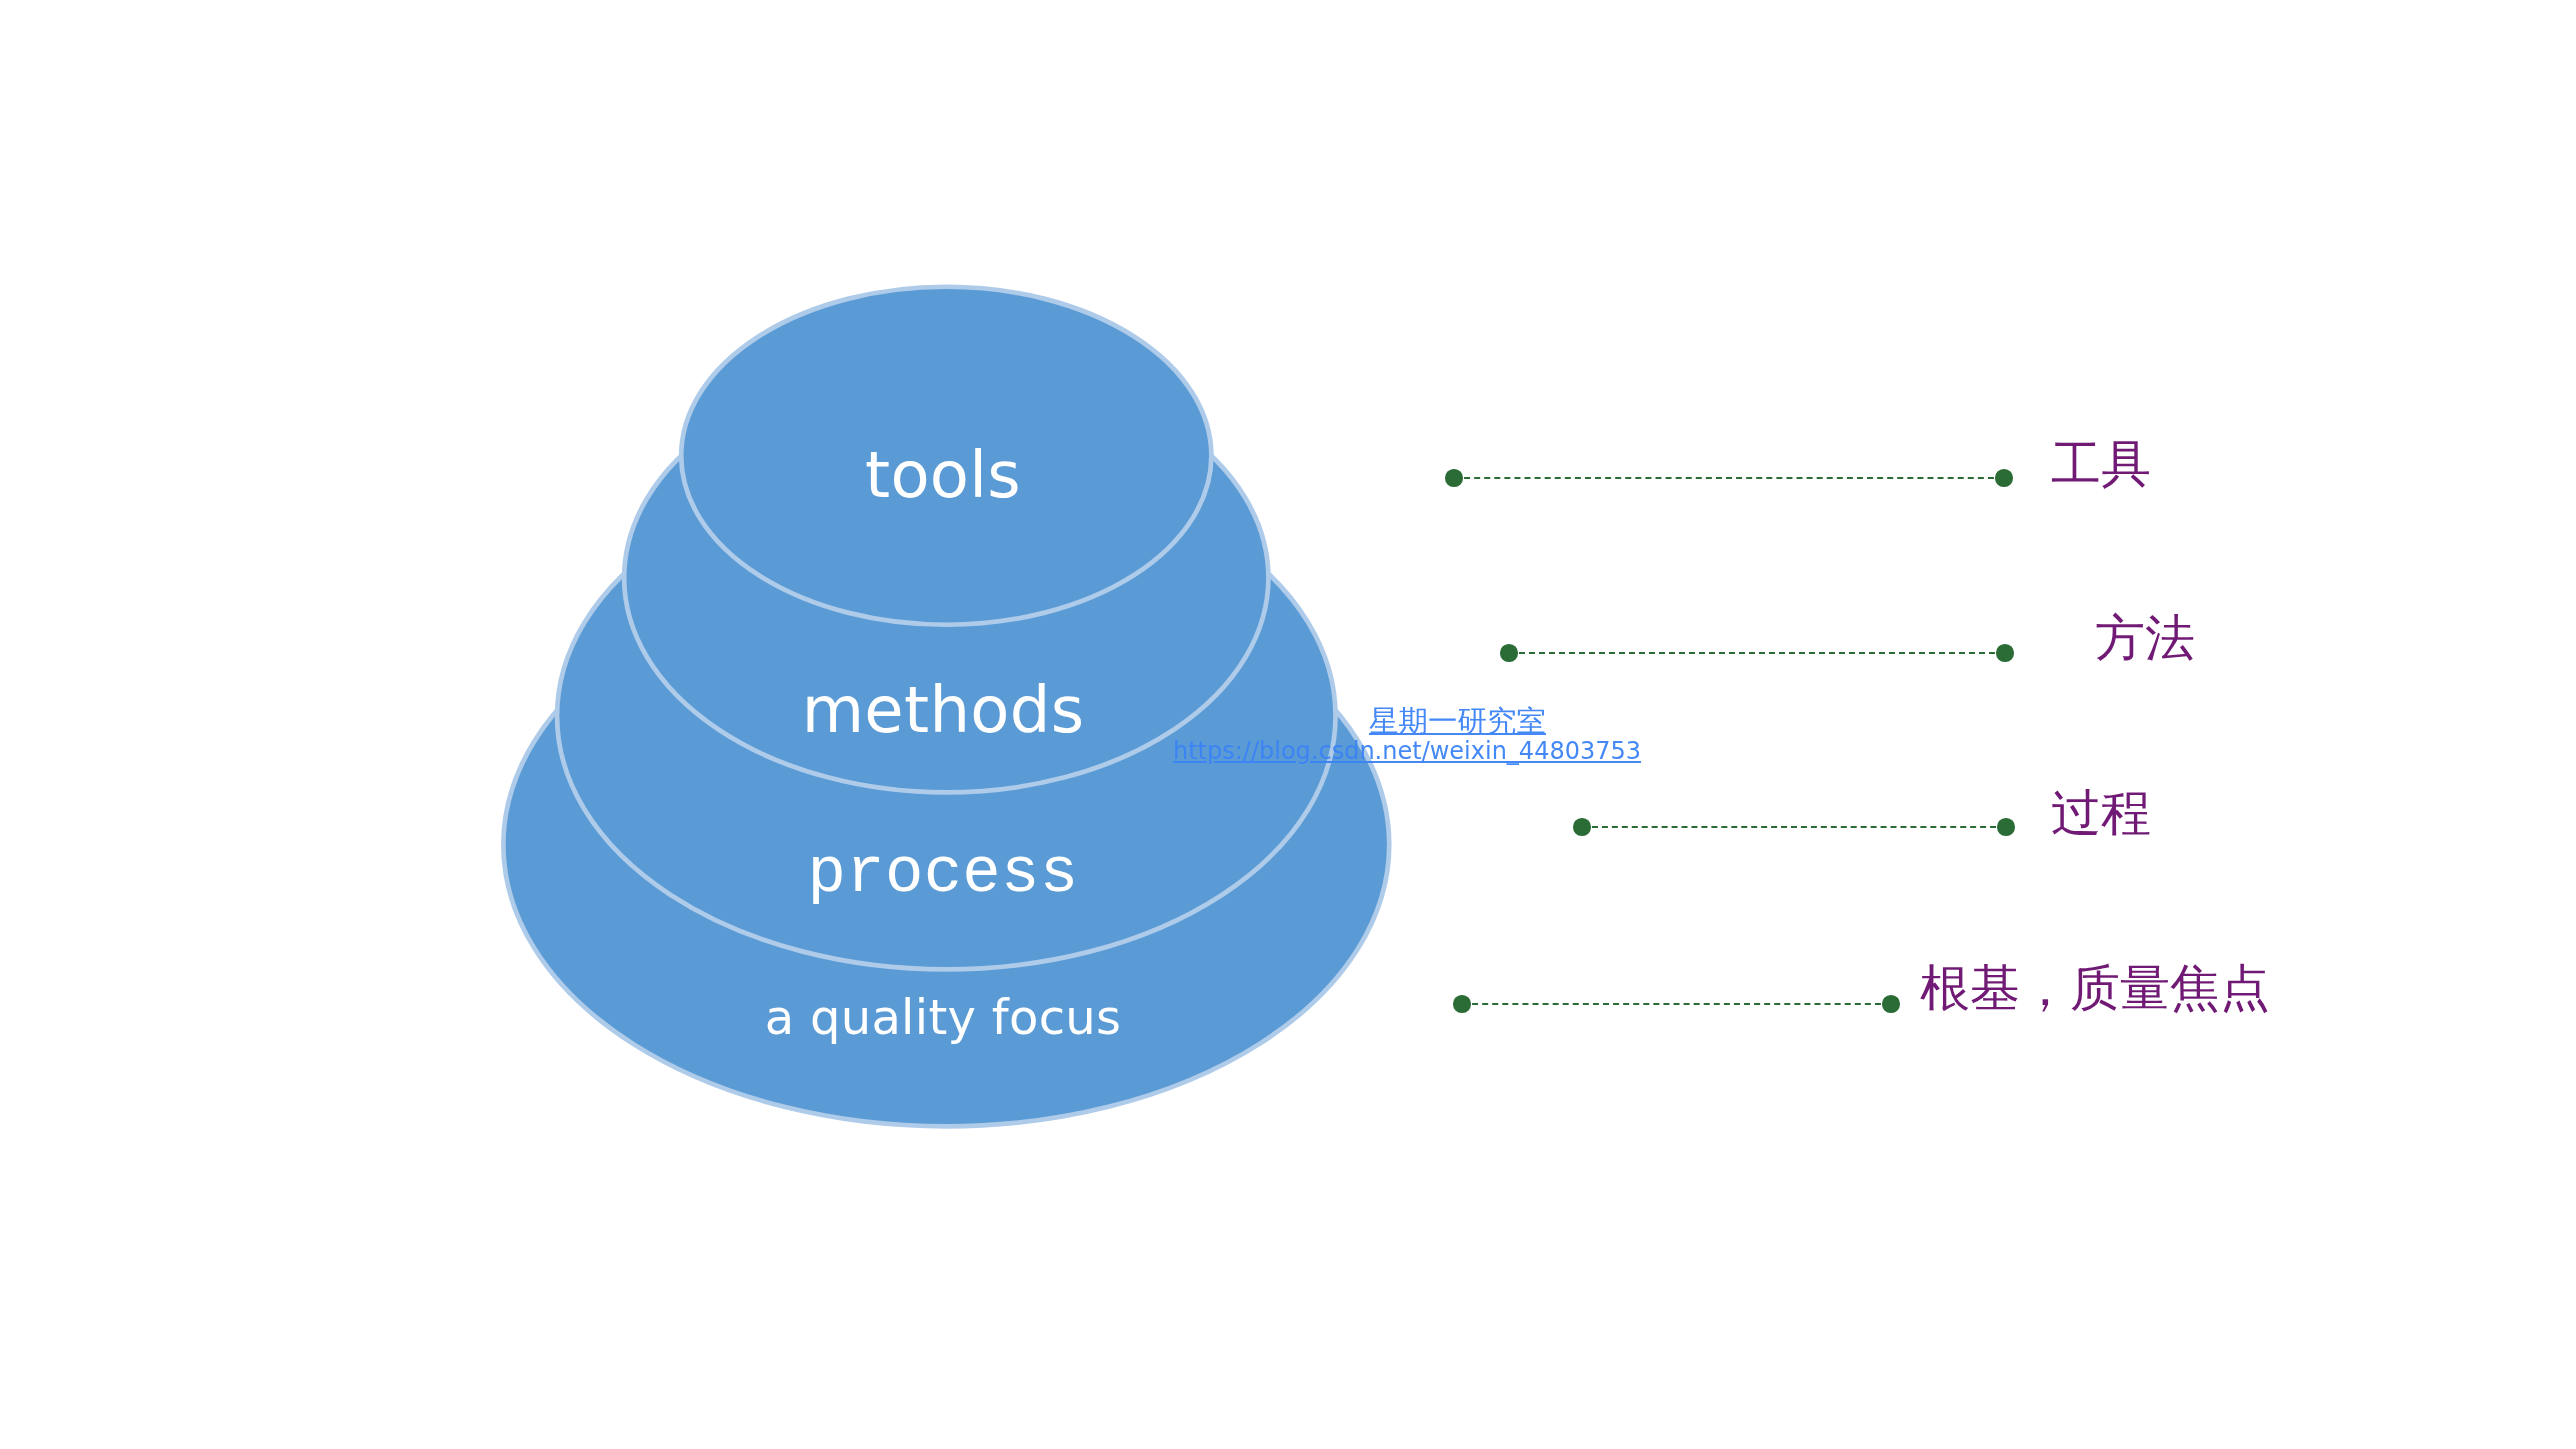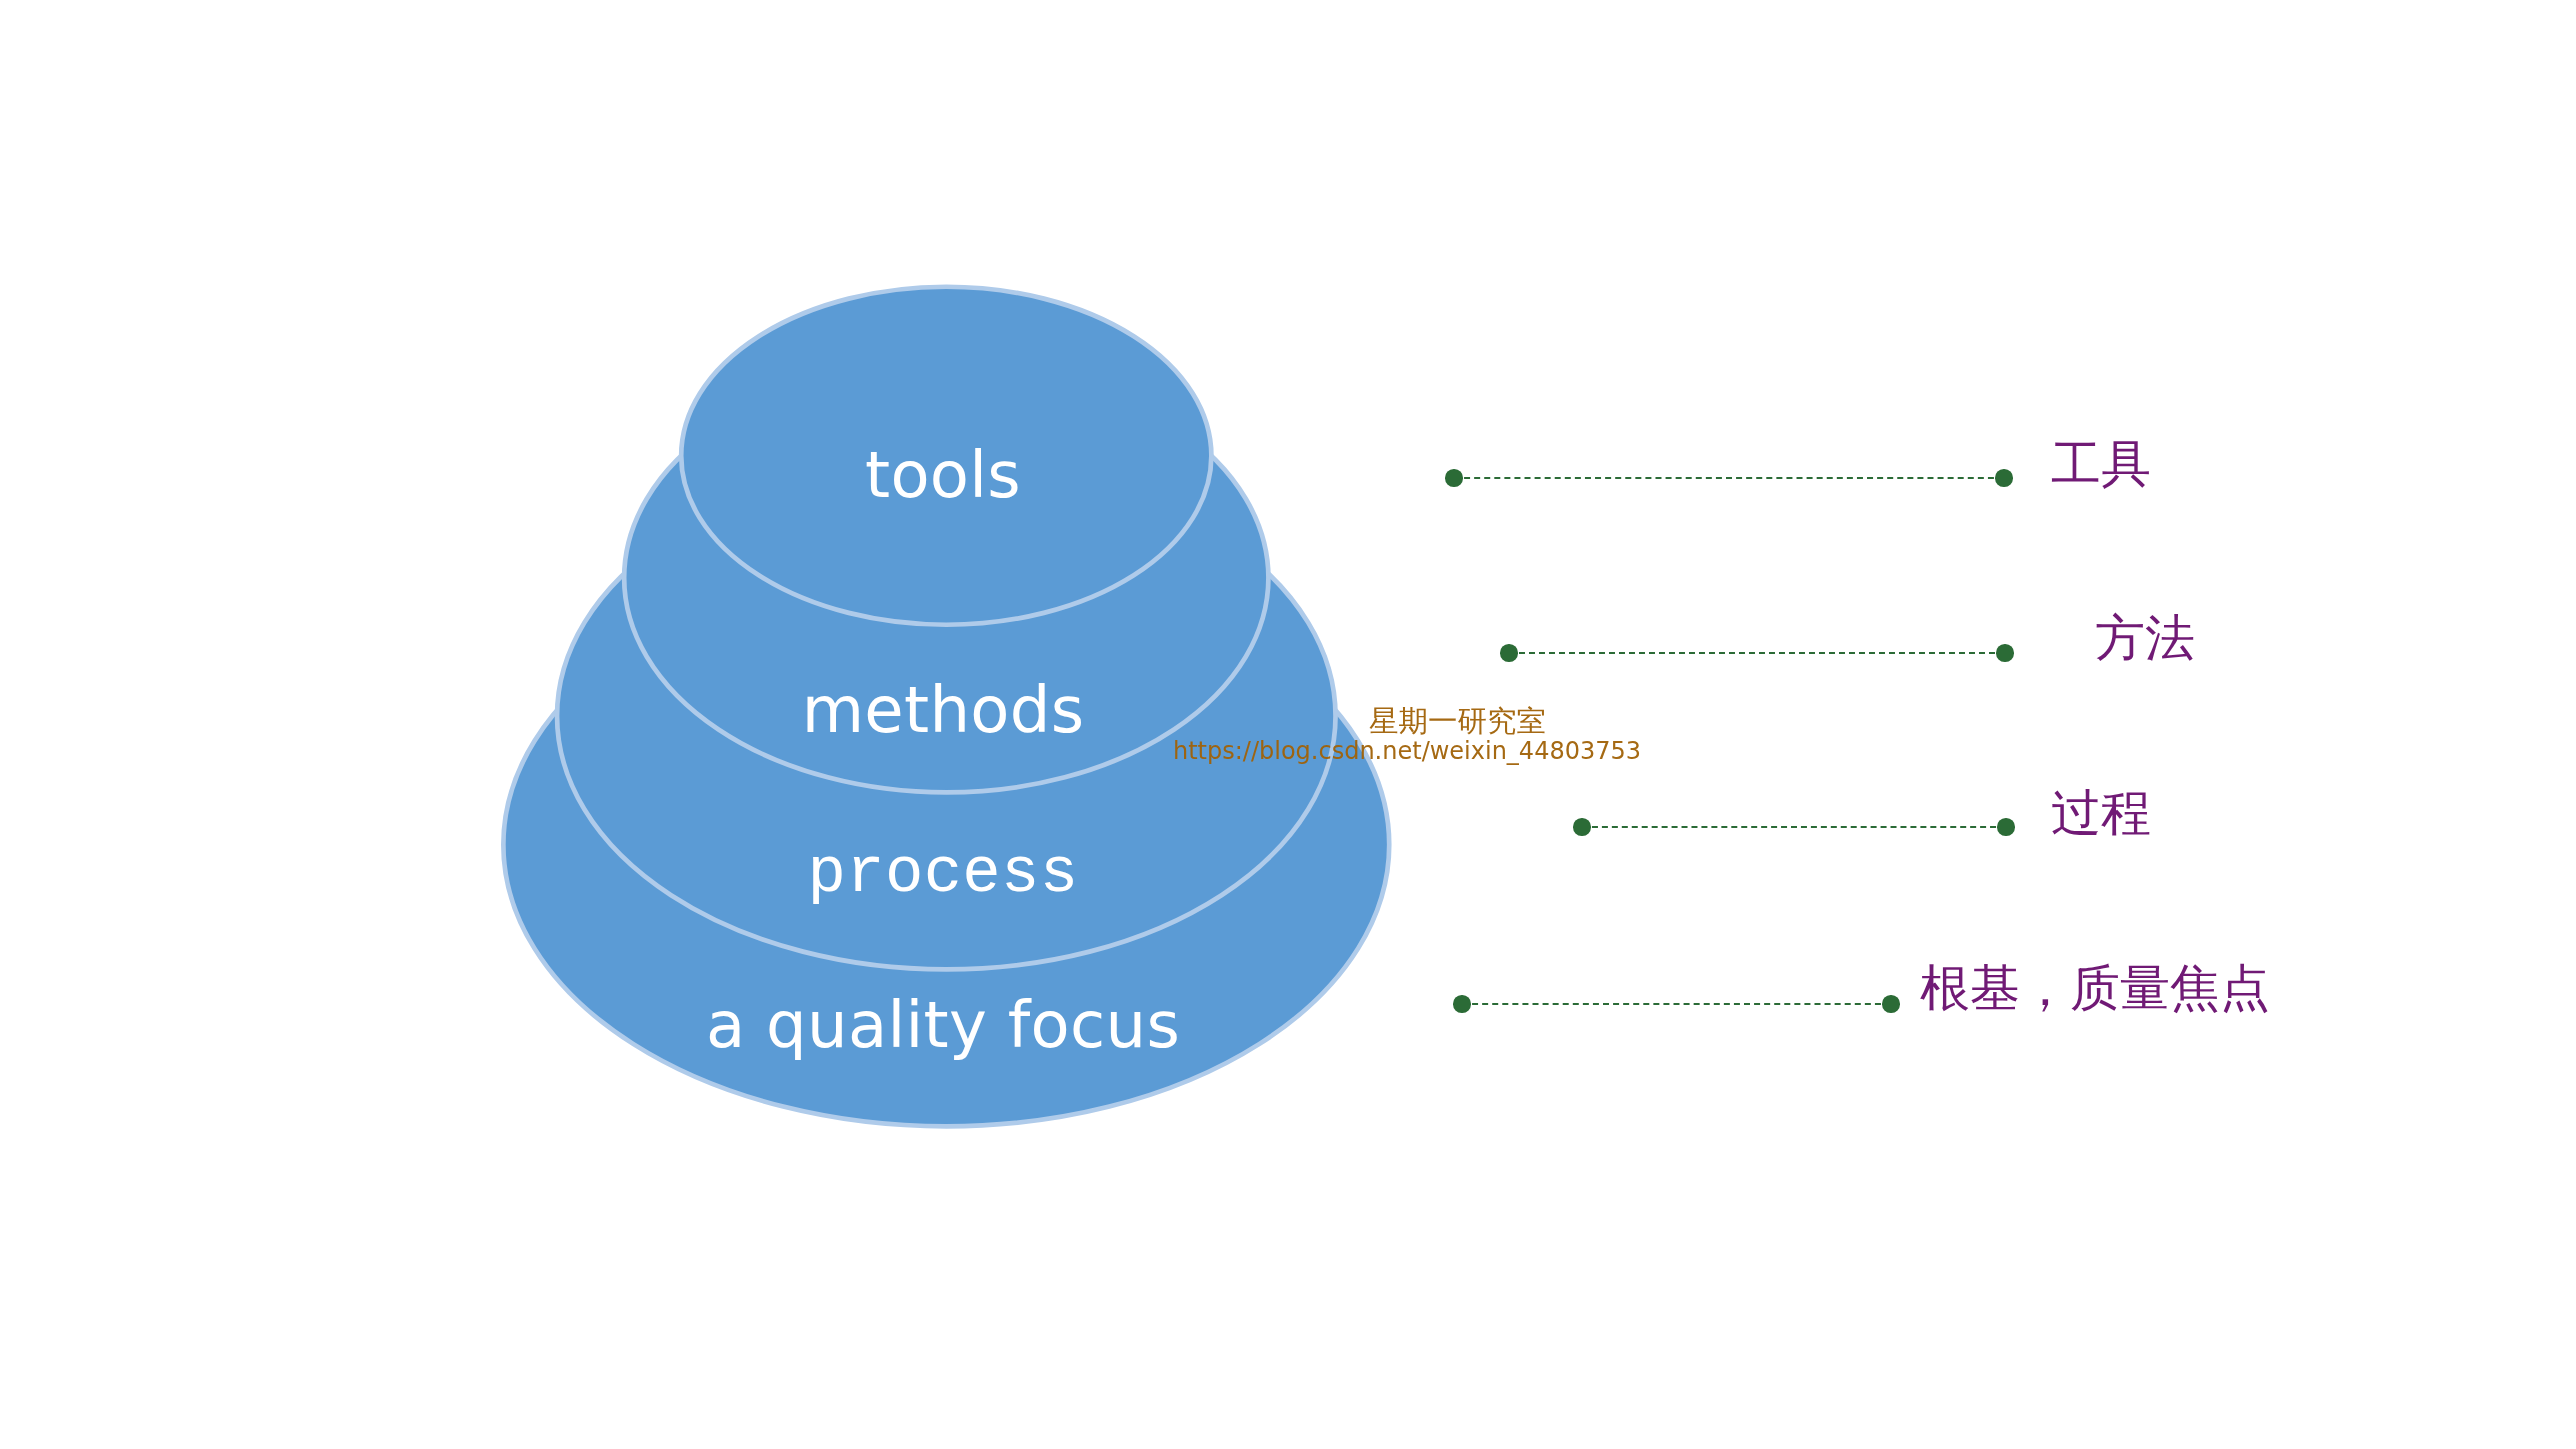--- a/index.html
+++ b/index.html
@@ -43,21 +43,21 @@
     white-space: nowrap;
     text-align: center;
     letter-spacing: 0.3px;
     line-height: 1;
     transform: translateX(-50%);
     pointer-events: none;
   }
   .cap-tools    { left: 943px; top: 443px;  font-size: 64px; }
   .cap-methods  { left: 943px; top: 678px; font-size: 64px; }
   .cap-process  { left: 943px; top: 842px; font-size: 64px; font-family: Liberation Mono, monospace; }
-  .cap-quality  { left: 943px; top: 993px; font-size: 64px; text-align: center; }
+  .cap-quality  { left: 943px; top: 993px; font-size: 48px; text-align: center; }
 
   
   .leader {
     position: absolute;
     height: 27px;
   }
   .leader .line {
     position: absolute;
     left: 0;
     top: 12.7px;
@@ -92,25 +92,26 @@
     white-space: nowrap;
   }
   .callout-1 { left: 2051px; top: 443px; }
   .callout-2 { left: 2051px; top: 617px; margin-left: 44px; }
   .callout-3 { left: 2051px; top: 792px; }
   .callout-4 { left: 1920px; top: 967px; }
 
   
   .watermark {
     position: absolute;
-    color: #a16207;
+    color: #3b82f6;
     font-family: "DejaVu Sans", sans-serif;
     white-space: nowrap;
     pointer-events: none;
     opacity: 0.95;
+    text-decoration: underline;
   }
   .wm-name {
     left: 1369px;
     top: 702px;
     font-size: 29.5px;
   }
   .wm-url {
     left: 1173px;
     top: 737px;
     font-size: 24px;

